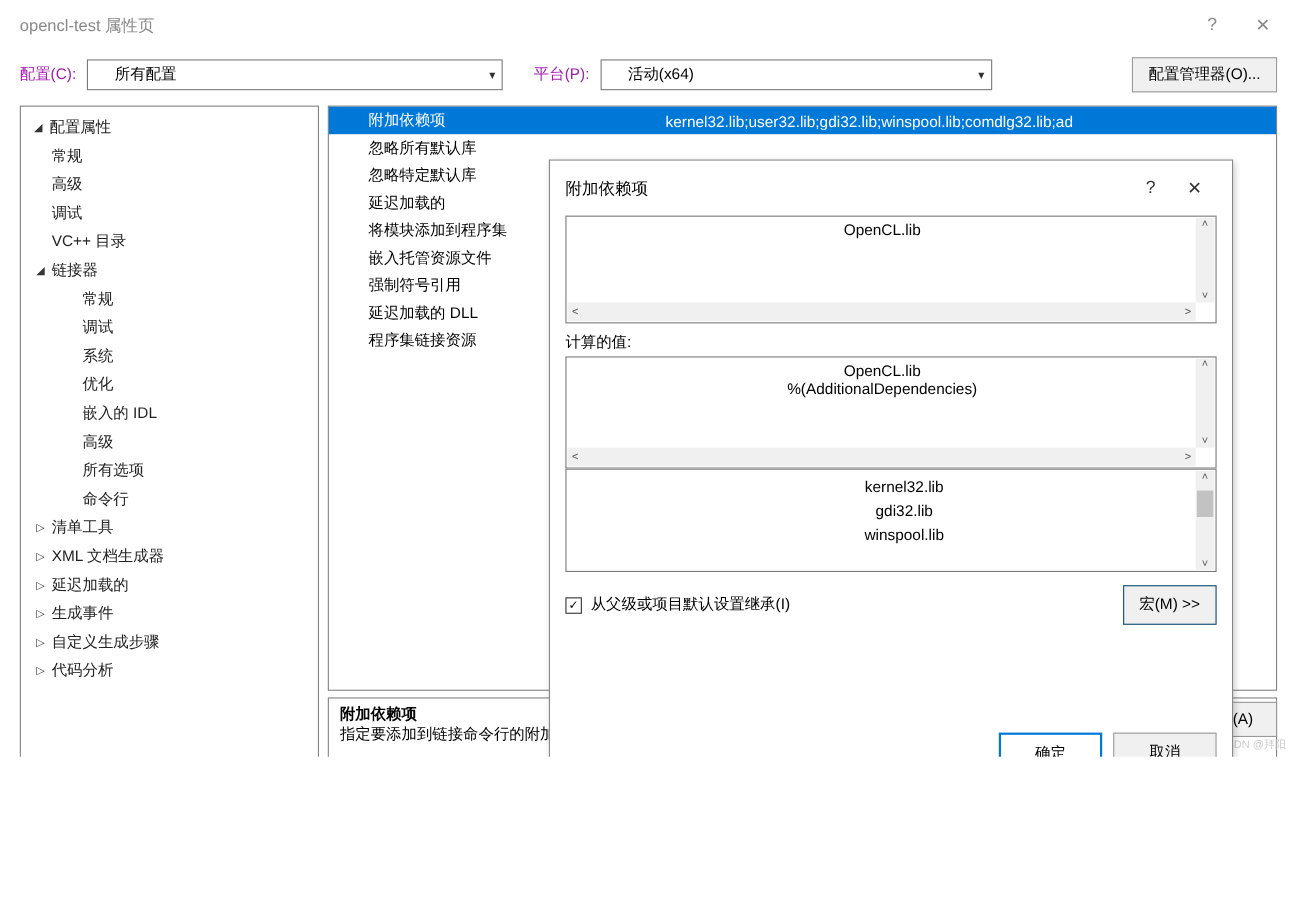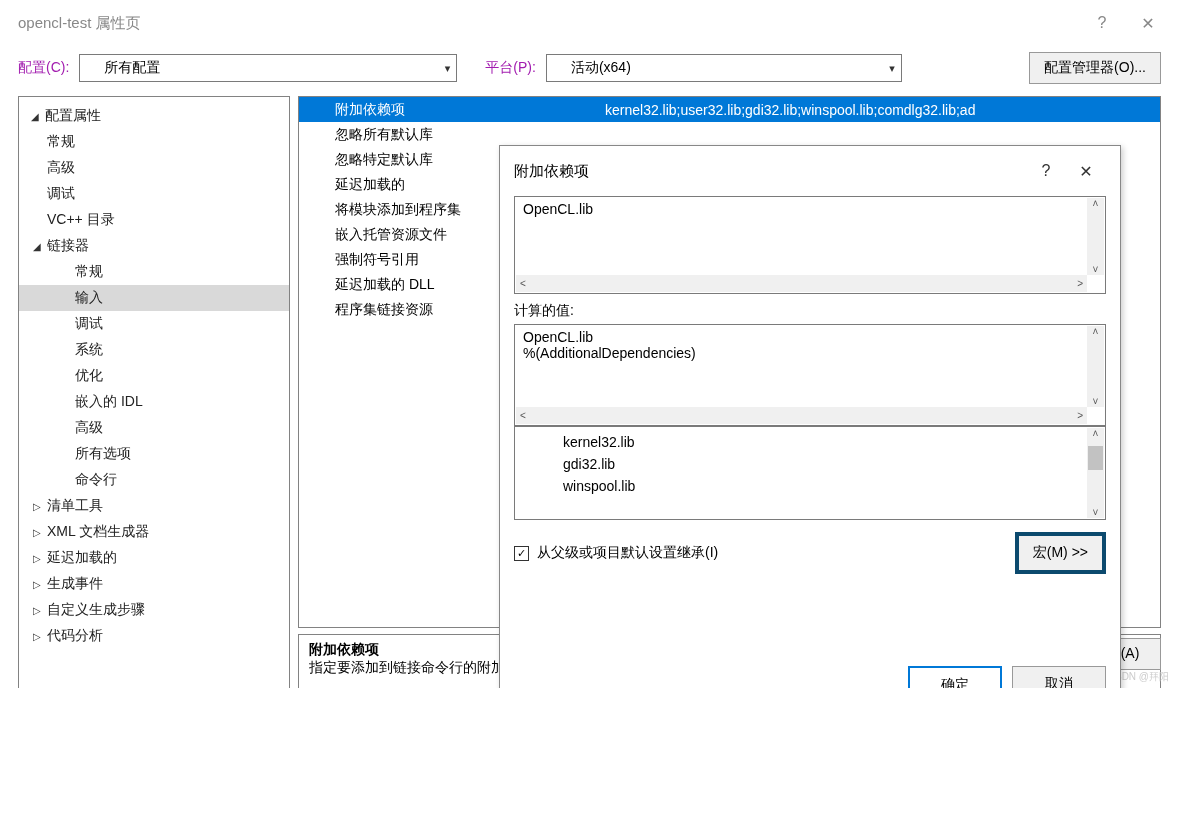--- a/index.html
+++ b/index.html
@@ -32,35 +32,35 @@
   .btn { border: 1px solid #999; background: #f0f0f0; padding: 6px 0; width: 90px; text-align: center; }
   .watermark { position: absolute; bottom: 4px; right: 10px; font-size: 10px; color: #ccc; }
 
   
   .popup { position: absolute; left: 499px; top: 145px; width: 622px; height: 574px; background: #fff; border: 1px solid #888; box-shadow: 2px 2px 6px rgba(0,0,0,0.2); display: flex; flex-direction: column; }
   .popup-title { height: 50px; display: flex; align-items: center; padding: 0 14px; }
   .popup-title .t { flex: 1; font-size: 15px; }
   .popup-title .ic { width: 40px; text-align: center; font-size: 16px; color: #333; }
   .popup-body { padding: 0 14px; flex: 1; display: flex; flex-direction: column; }
   .section-label { padding: 8px 0 4px 0; }
-  .txtbox { border: 1px solid #7a7a7a; background: #fff; position: relative; }
+  .txtbox { border: 1px solid #7a7a7a; background: #fff; position: relative; text-align: center; }
   .txtbox .content { padding: 4px 24px 0 8px; height: calc(100% - 18px); overflow: hidden; }
   .txtbox .vsbar { position: absolute; right: 1px; top: 1px; bottom: 18px; width: 17px; background: #f0f0f0; display: flex; flex-direction: column; justify-content: space-between; align-items: center; }
   .txtbox .vsbar.full { bottom: 1px; }
   .txtbox .vsbar .thumb { position: absolute; right: 1px; top: 18px; width: 15px; height: 24px; background: #c2c2c2; }
   .txtbox .hsbar { position: absolute; left: 1px; right: 18px; bottom: 1px; height: 17px; background: #f0f0f0; display: flex; justify-content: space-between; align-items: center; padding: 0 4px; }
   .sbtn { font-size: 10px; color: #555; }
   .edit-box { height: 98px; }
   .calc-box { height: 102px; }
   .inh-box { height: 94px; padding-left: 40px; }
   .inh-box .content div { line-height: 22px; }
   .chk-row { display: flex; align-items: center; justify-content: space-between; padding: 12px 0; }
   .chk-row .lft { display: flex; align-items: center; gap: 8px; }
   .chk { width: 15px; height: 15px; border: 1px solid #333; display: inline-flex; align-items: center; justify-content: center; font-size: 11px; }
-  .macro-btn { border: 4px solid #0c4a6e; background: #f0f0f0; padding: 8px 14px; }
+  .macro-btn { border: 1px solid #0c4a6e; background: #f0f0f0; padding: 8px 14px; }
   .popup-btns { display: flex; justify-content: flex-end; gap: 10px; padding: 4px 14px 14px 14px; }
   .pbtn { width: 94px; text-align: center; padding: 8px 0; background: #f0f0f0; border: 1px solid #999; }
   .pbtn.primary { border: 2px solid #0078d7; background: #fff; }
 </style>
 </head>
 <body>
 
 <div class="window">
 
   <div class="titlebar">
@@ -102,23 +102,20 @@
       <div class="tree-item d1">
           <span>VC++ 目录</span>
         </div>
       <div class="tree-item" style="padding-left:28px">
           <span class="tw" style="position:relative;left:-14px">◢</span>
           <span style="margin-left:-14px">链接器</span>
         </div>
       <div class="tree-item d2">
           <span>常规</span>
         </div>
-      <div class="tree-item d2 sel">
-          <span>输入</span>
-        </div>
       <div class="tree-item d2">
           <span>调试</span>
         </div>
       <div class="tree-item d2">
           <span>系统</span>
         </div>
       <div class="tree-item d2">
           <span>优化</span>
         </div>
       <div class="tree-item d2">

